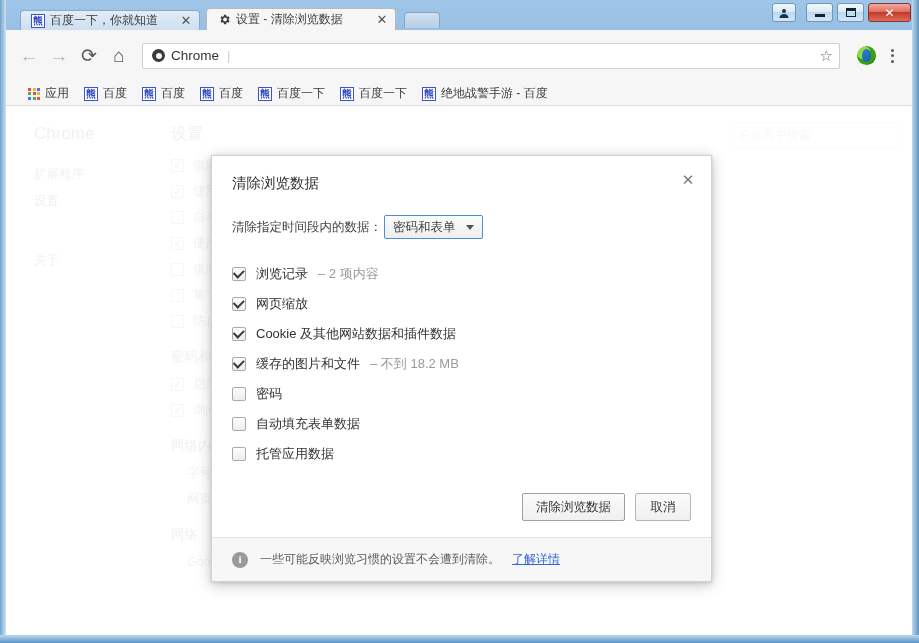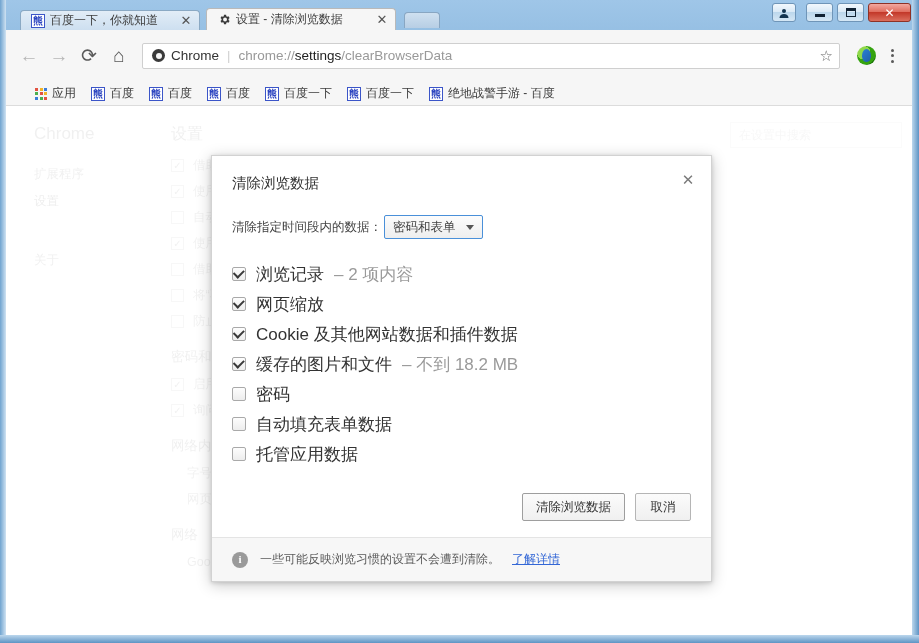--- a/index.html
+++ b/index.html
@@ -124,21 +124,21 @@
     background: linear-gradient(135deg,#2a7fd4,#1f5fa8);
   }
   #menu-dots { width:24px; flex:none; display:flex; flex-direction:column;
                align-items:center; justify-content:center; gap:2.5px; margin-left:4px; }
   #menu-dots i { width:3px; height:3px; border-radius:50%; background:#5a5a5a; display:block; }
 
   
   #bookmarks {
     position:absolute; left:6px; top:82px; width:906px; height:24px;
     background:#f6f6f6; border-bottom:1px solid #dcdcdc;
-    display:flex; align-items:center; padding:0 23px; gap:3px;
+    display:flex; align-items:center; padding:0 16px; gap:3px;
     font-size:12px; color:#3b3b3b; white-space:nowrap;
   }
   .bm { display:flex; align-items:center; gap:5px; padding:2px 6px; border-radius:2px; }
   .apps-grid { width:12px; height:12px; display:grid; grid-template-columns:repeat(3,3px);
                grid-template-rows:repeat(3,3px); gap:1.5px; flex:none; }
   .apps-grid i { display:block; width:3px; height:3px; }
 
   
   #page {
     position:absolute; left:6px; top:106px; width:906px; height:529px;
@@ -185,21 +185,21 @@
   #period-label { font-size:12.5px; color:#444; }
   #period-select {
     border:1px solid #4a90d9; border-radius:2px; height:24px;
     background: linear-gradient(to bottom,#fcfcfc,#eeeeee);
     display:flex; align-items:center; gap:10px; padding:0 8px;
     font-size:12.5px; color:#444;
   }
   .caret { width:0; height:0; border-left:4.5px solid transparent;
            border-right:4.5px solid transparent; border-top:5.5px solid #555; }
 
-  .ck-row { display:flex; align-items:center; gap:10px; height:30px; font-size:17px; color:#333; }
+  .ck-row { display:flex; align-items:center; gap:10px; height:30px; font-size:13px; color:#333; }
   .ck {
     width:14px; height:14px; flex:none; border:1px solid #a9a9a9; border-radius:2px;
     background: linear-gradient(to bottom,#fdfdfd,#ededed);
     display:flex; align-items:center; justify-content:center;
   }
   .ck.on::after {
     content:""; display:block; width:8px; height:4.5px;
     border-left:2px solid #3a3a3a; border-bottom:2px solid #3a3a3a;
     transform: rotate(-45deg) translate(1px,-1.5px);
   }
@@ -281,21 +281,20 @@
     <div class="navbtn">→</div>
     <div class="navbtn enabled">⟳</div>
     <div class="navbtn enabled">⌂</div>
 
     <div id="omnibox">
       <span id="chrome-sec">
         <span class="chrome-logo"></span>
         <span id="sec-label">Chrome</span>
       </span>
       <span id="url-sep">|</span>
-      <span id="url"><span>chrome://</span><b>settings</b><span>/clearBrowserData</span></span>
       <span class="star">☆</span>
     </div>
 
     <div id="ext-icon"></div>
     <div id="menu-dots">
         <i></i>
         <i></i>
         <i></i>
       </div>
   </div>

